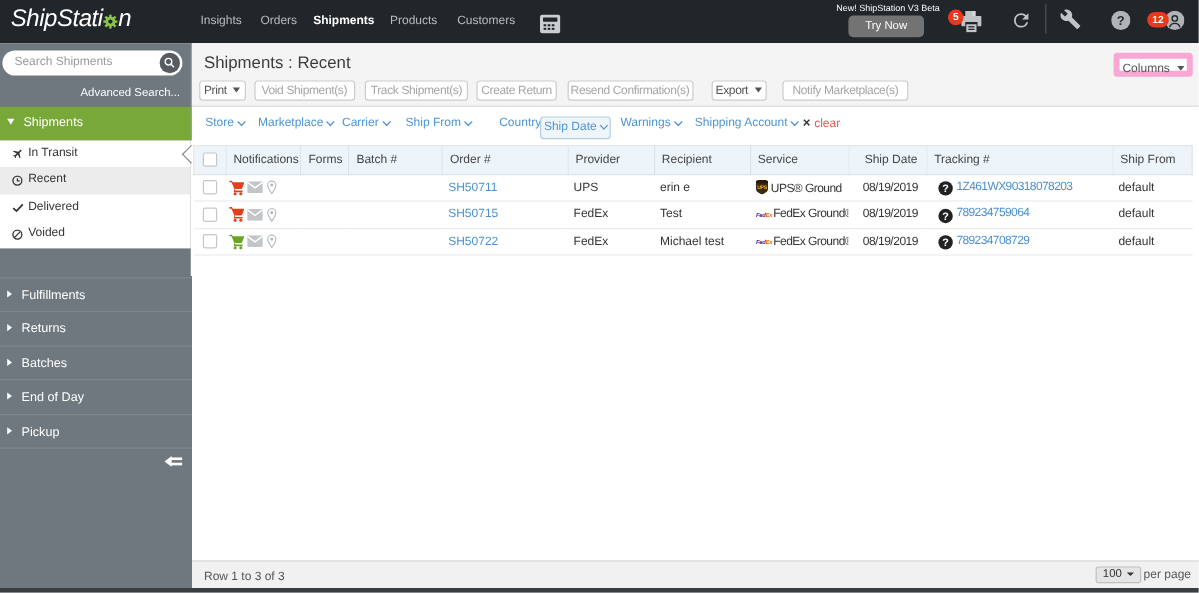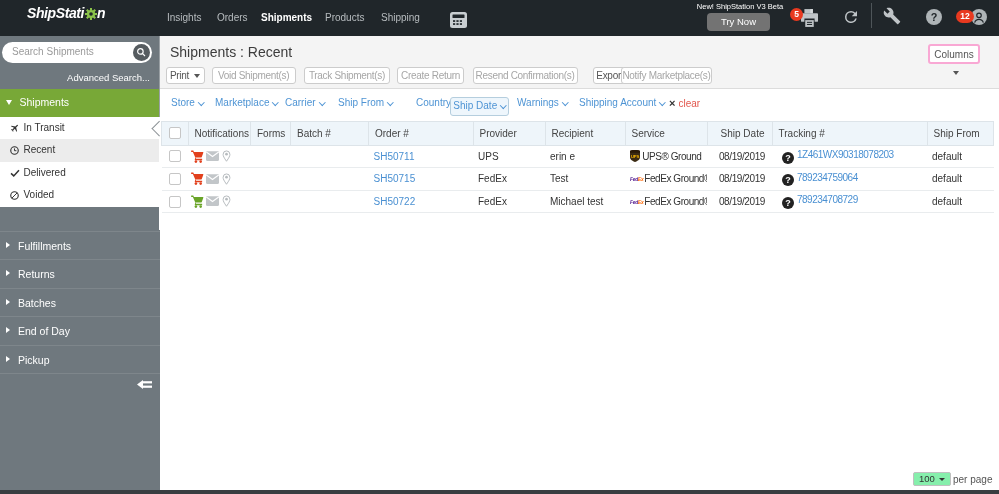--- a/index.html
+++ b/index.html
@@ -1,21 +1,21 @@
 <!DOCTYPE html>
 <html><head>
 <meta charset="utf-8">
 <style>
 * { margin:0; padding:0; box-sizing:border-box; }
 html,body { width:999px; height:494px; overflow:hidden; }
 body { font-family:"Liberation Sans", sans-serif; position:relative; background:#fff; }
 
 
 #topbar { position:absolute; left:0; top:0; width:999px; height:36px; background:#20262a; }
-#logo { position:absolute; left:9px; top:5px; font-size:14px; font-weight:bold; font-style:italic; color:#fff; letter-spacing:-0.4px;margin-left:18px; }
+#logo { position:absolute; left:9px; top:5px; font-size:20px; font-weight:normal; font-style:italic; color:#fff; letter-spacing:-0.4px; }
 #logo svg { vertical-align:-1.5px; margin:0 0.5px; }
 .nav { position:absolute; top:0; height:36px; line-height:36px; font-size:10px; color:#b7bcbf; white-space:nowrap; }
 .nav.on { color:#fff; font-weight:bold; }
 #beta-txt { position:absolute; left:692px; top:2px; width:96px; text-align:center; font-size:7.5px; color:#fff; white-space:nowrap; }
 #trynow { position:absolute; left:707px; top:13px; width:63px; height:18px; background:#737373; border-radius:4px; color:#fff; font-size:9.5px; text-align:center; line-height:18px; }
 .tb-ic { position:absolute; }
 #tb-div { position:absolute; left:871px; top:3px; width:1px; height:25px; background:#4e5559; }
 .badge { position:absolute; background:#e8391f; color:#fff; font-size:8.5px; font-weight:bold; border-radius:7px; text-align:center; line-height:13px; height:13px; }
 
 
@@ -34,21 +34,21 @@
 .sec { position:relative; height:28.5px; line-height:28.5px; color:#fff; font-size:10.5px; padding-left:18px; border-bottom:1px solid #7e868b; white-space:nowrap; }
 .sec .tri { position:absolute; left:6px; top:50%; margin-top:-3.5px; width:0; height:0; border-top:3.5px solid transparent; border-bottom:3.5px solid transparent; border-left:4.5px solid #fff; }
 #secs { position:absolute; left:0; top:194.5px; width:160px; border-top:1px solid #7e868b; }
 #collapse { position:absolute; left:137px; top:342px; }
 
 
 #main { position:absolute; left:160px; top:36px; width:839px; height:454px; background:#fff; }
 #h1 { position:absolute; left:10px; top:8px; font-size:14px; color:#3c3c3c; }
 .btn { position:absolute; top:30.5px; height:17px; background:#fff; border:1px solid #ccc; border-radius:3px; font-size:10px; color:#a6a6a6; line-height:15px; text-align:center; white-space:nowrap; letter-spacing:-0.3px; }
 .btn.en { color:#555; }
-#colbtn { position:absolute; left:768px; top:8.4px; width:52px; height:19.4px; border:2px solid #f9a8d4; border-radius:3px; font-size:10px; color:#555; text-align:center; line-height:17.5px; background:#fff; }
+#colbtn { position:absolute; left:768px; top:8.4px; width:66px; height:19.4px; border:5px solid #f9a8d4; border-radius:3px; font-size:10px; color:#555; text-align:center; line-height:17.5px; background:#fff; }
 .car { display:inline-block; width:0; height:0; border-left:3.5px solid transparent; border-right:3.5px solid transparent; border-top:4px solid #555; margin-left:3px; vertical-align:1px; }
 .flt { position:absolute; color:#4e94d4; top:61px; font-size:10px; white-space:nowrap; }
 .chev { display:inline-block; width:4.5px; height:4.5px; border-right:1.3px solid #4e94d4; border-bottom:1.3px solid #4e94d4; transform:rotate(45deg); vertical-align:1.5px; margin-left:4px; }
 #shipdate-box { position:absolute; left:290px; top:61px; width:59px; height:19px; background:#eef6fc; border:1px solid #b5cede; border-radius:3px; color:#4e94d4; text-align:center; line-height:16.5px; font-size:10px; white-space:nowrap; }
 #clear { position:absolute; left:509px; top:61px; color:#e2574d; font-size:10px; }
 #clear b { color:#333; font-weight:bold; margin-right:3px; font-size:11px; }
 
 
 #tbl { position:absolute; left:1px; top:85px; width:832px; }
 table { border-collapse:collapse; table-layout:fixed; width:832px; font-size:10px; }
@@ -59,21 +59,21 @@
 .rt { text-align:right; padding-right:7px; letter-spacing:-0.4px; }
 .qm { display:inline-block; width:12px; height:12px; border-radius:50%; background:#222; color:#fff; font-size:9px; font-weight:bold; text-align:center; line-height:12px; vertical-align:-2.5px; margin-right:3px; }
 .trk { letter-spacing:-0.5px; }
 .fedex { display:inline-block; font-size:6.5px; font-weight:bold; font-style:italic; letter-spacing:-0.3px; transform:scale(0.75); transform-origin:left center; margin-right:-6px; }
 .fedex .fd { color:#4d148c; } .fedex .ex { color:#ff6600; }
 td.ni { padding-left:2px; } .ni svg { vertical-align:middle; }
 
 
 #botbar { position:absolute; left:0; top:430.5px; width:839px; height:23.5px; background:#f1f1f1; border-top:1px solid #d8d8d8; font-size:10px; color:#555; }
 #botbar .rowtxt { position:absolute; left:10px; top:7px; }
-#pagesel { position:absolute; left:753px; top:435.5px; width:37.5px; height:14px; background:#86efac; border:1px solid #c0c0c0; border-radius:2px; font-size:9.5px; color:#333; text-align:center; line-height:12px; }
+#pagesel { position:absolute; left:753px; top:435.5px; width:37.5px; height:14px; background:#e5e5e5; border:1px solid #c0c0c0; border-radius:2px; font-size:9.5px; color:#333; text-align:center; line-height:12px; }
 #perpage { position:absolute; left:795px; top:3px; }
 #bottomstrip { position:absolute; left:0; top:490px; width:999px; height:4px; background:#393e41; }
 </style>
 </head>
 <body>
 <div id="topbar">
   <div id="logo">ShipStati<svg width="12" height="12" viewBox="0 0 14 14">
         <g fill="#8bc34a">
           <circle cx="7" cy="7" r="4.8"></circle>
           <rect x="5.8" y="0" width="2.4" height="3.2"></rect>
@@ -84,21 +84,21 @@
           <rect x="5.8" y="0" width="2.4" height="3.2" transform="rotate(225 7 7)"></rect>
           <rect x="5.8" y="0" width="2.4" height="3.2" transform="rotate(270 7 7)"></rect>
           <rect x="5.8" y="0" width="2.4" height="3.2" transform="rotate(315 7 7)"></rect>
         </g>
         <circle cx="7" cy="7" r="2.1" fill="#20262a"></circle>
       </svg>n</div>
   <div class="nav" style="left:167px;">Insights</div>
   <div class="nav" style="left:217px;">Orders</div>
   <div class="nav on" style="left:261px;">Shipments</div>
   <div class="nav" style="left:325px;">Products</div>
-  <div class="nav" style="left:381px;">Shipping</div>
+  <div class="nav" style="left:381px;">Customers</div>
   <svg class="tb-ic" style="left:450px; top:12px;" width="17" height="16" viewBox="0 0 17 16">
       <rect x="0" y="0" width="17" height="16" rx="2.5" fill="#c9ced1"></rect>
       <rect x="2.5" y="2.5" width="12" height="3.6" rx="0.5" fill="#20262a"></rect>
       <g fill="#20262a">
         <rect x="3" y="8.2" width="2.2" height="1.7"></rect>
         <rect x="6.4" y="8.2" width="2.2" height="1.7"></rect>
         <rect x="9.8" y="8.2" width="2.2" height="1.7"></rect>
         <rect x="3" y="11.2" width="2.2" height="1.7"></rect>
         <rect x="6.4" y="11.2" width="2.2" height="1.7"></rect>
         <rect x="9.8" y="11.2" width="2.2" height="1.7"></rect>
@@ -188,21 +188,21 @@
 <div id="main">
   <div style="position:absolute; left:0; top:0; width:839px; height:53px; background:#f4f4f4; border-bottom:1px solid #dcdcdc;"></div>
   <div id="h1">Shipments : Recent</div>
   <div id="colbtn">Columns <span class="car"></span></div>
   <div class="btn en" style="left:5.7px; width:39px;">Print <span class="car"></span></div>
   <div class="btn" style="left:51.6px; width:84px;">Void Shipment(s)</div>
   <div class="btn" style="left:144px; width:86px;">Track Shipment(s)</div>
   <div class="btn" style="left:237px; width:67px;">Create Return</div>
   <div class="btn" style="left:312.5px; width:105px;">Resend Confirmation(s)</div>
   <div class="btn en" style="left:432.6px; width:46px;">Export <span class="car"></span></div>
-  <div class="btn" style="left:461px; width:91px;">Notify Marketplace(s)</div>
+  <div class="btn" style="left:492px; width:105px;">Notify Marketplace(s)</div>
 
   <span class="flt" style="left:11px;">Store<i class="chev"></i></span>
   <span class="flt" style="left:55px;">Marketplace<i class="chev"></i></span>
   <span class="flt" style="left:125px;">Carrier<i class="chev"></i></span>
   <span class="flt" style="left:178px;">Ship From<i class="chev"></i></span>
   <span class="flt" style="left:256px;">Country<i class="chev"></i></span>
   <span id="shipdate-box">Ship Date<i class="chev"></i></span>
   <span class="flt" style="left:357px;">Warnings<i class="chev"></i></span>
   <span class="flt" style="left:419px;">Shipping Account<i class="chev"></i></span>
   <span class="flt" id="clear"><b>×</b>clear</span>
@@ -311,16 +311,19 @@
         <td>FedEx</td>
         <td>Michael test</td>
         <td style="letter-spacing:-0.45px;"><span class="fedex"><span class="fd">Fed</span><span class="ex">Ex</span></span> FedEx Ground®</td>
         <td class="rt">08/19/2019</td>
         <td style="padding-left:10px;"><span class="qm">?</span><a class="trk">789234708729</a></td>
         <td>default</td>
       </tr>
     </tbody>
       </table>
   </div>
+  <div id="botbar">
+    <span class="rowtxt">Row 1 to 3 of 3</span>
+  </div>
   <div id="pagesel">100 <span class="car" style="border-top-color:#333; border-left-width:3px; border-right-width:3px; border-top-width:3.5px; margin-left:1px; vertical-align:0.5px;"></span></div>
   <span id="perpage" style="position:absolute; left:793px; top:437.5px; font-size:10px; color:#555;">per page</span>
 </div>
 <div id="bottomstrip"></div>
 
 </body></html>

